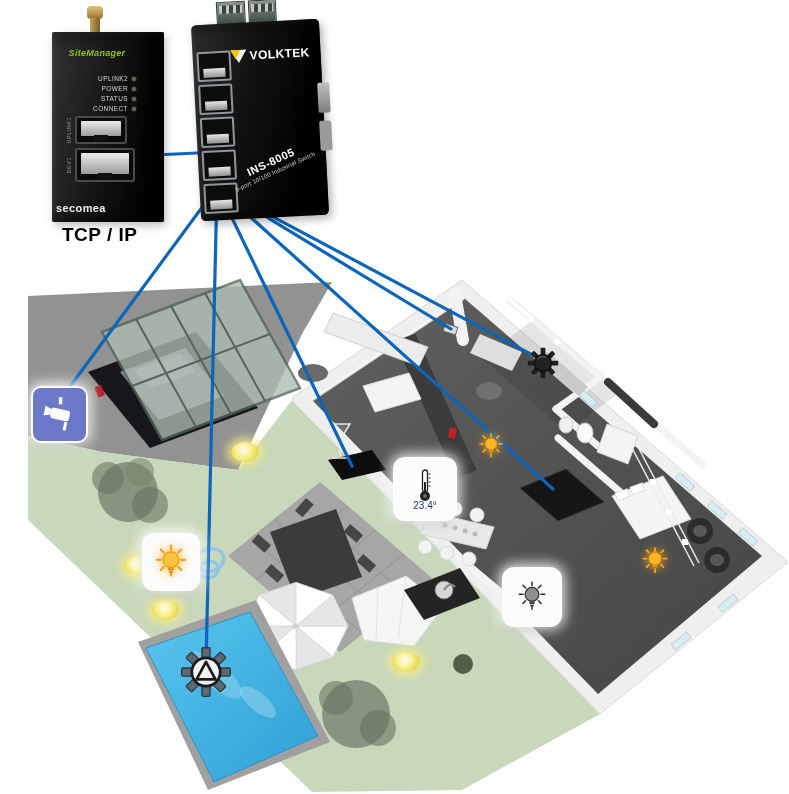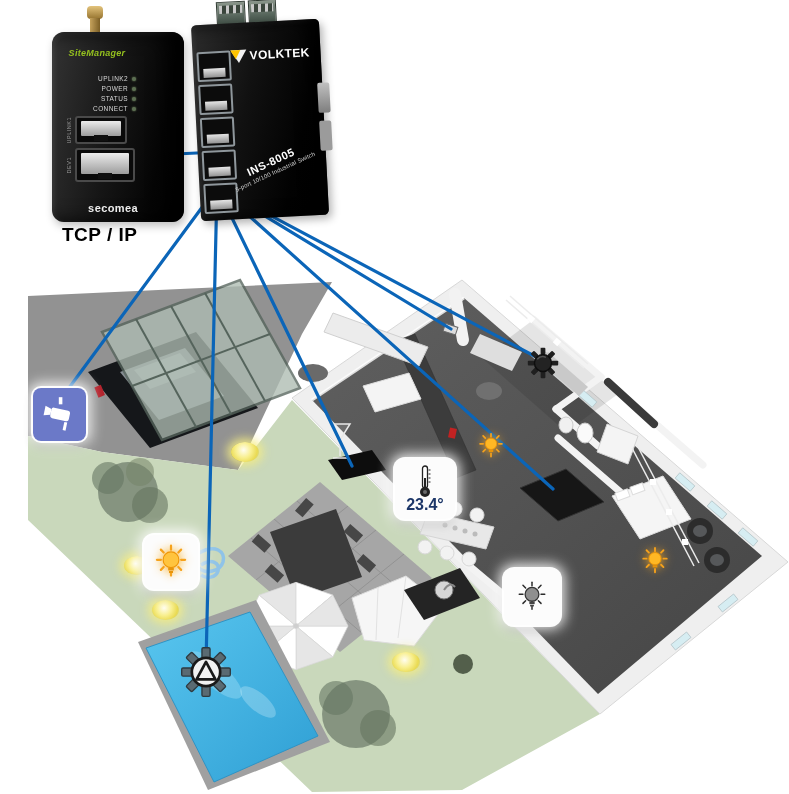--- a/index.html
+++ b/index.html
@@ -8,40 +8,40 @@
   svg.scene{position:absolute;left:0;top:0;z-index:1;}
 
   
   .device{position:absolute;z-index:4;}
   .sitemanager{left:52px;top:6px;width:112px;height:216px;}
   .sm-antenna{position:absolute;left:34px;top:0;width:18px;height:30px;}
   .sm-antenna::before{content:"";position:absolute;left:1px;top:0;width:16px;height:13px;border-radius:4px;
      background:linear-gradient(#e3c37c,#96742f);}
   .sm-antenna::after{content:"";position:absolute;left:4px;top:12px;width:10px;height:18px;
      background:linear-gradient(90deg,#c5a25c,#7d5f25);}
-  .sm-body{position:absolute;left:0;top:26px;width:132px;height:190px;border-radius:12px;
+  .sm-body{position:absolute;left:0;top:26px;width:112px;height:190px;border-radius:2px;
      background:linear-gradient(100deg,#333 0%,#161616 45%,#050505 78%,#000 100%);
      box-shadow:inset -16px 0 20px rgba(0,0,0,.85),inset 2px 2px 5px rgba(255,255,255,.10),2px 4px 8px rgba(0,0,0,.25);}
   .sm-title{position:absolute;left:4px;top:16px;width:82px;text-align:center;
      color:#95c11f;font-size:9px;font-weight:bold;font-style:italic;letter-spacing:.3px;}
   .sm-leds{position:absolute;left:6px;top:40px;width:78px;}
   .sm-led{display:flex;justify-content:flex-end;align-items:center;gap:4px;margin:3px 0;
      font-size:6.5px;color:#d6d6d6;letter-spacing:.4px;}
   .sm-led i{width:4px;height:4px;border-radius:50%;background:#5c6e52;box-shadow:0 0 2px #748a60;}
   .sm-ports{position:absolute;left:14px;top:84px;width:84px;}
   .sm-port-row{display:flex;align-items:center;gap:3px;margin-bottom:4px;}
   .sm-port-label{writing-mode:vertical-rl;transform:rotate(180deg);font-size:5.5px;color:#9a9a9a;letter-spacing:.5px;}
   .sm-port{background:#0a0a0a;border:2px solid #4a4a4a;border-radius:3px;position:relative;}
   .sm-port.small{width:48px;height:24px;}
   .sm-port.big{width:56px;height:30px;}
   .sm-port::after{content:"";position:absolute;left:4px;right:4px;top:3px;bottom:6px;
      background:linear-gradient(#ececec,#9d9d9d);border-radius:1px;}
   .sm-port::before{content:"";position:absolute;left:50%;bottom:1px;width:14px;height:6px;margin-left:-7px;
      background:#101010;z-index:2;}
-  .sm-logo{position:absolute;left:4px;bottom:8px;width:82px;text-align:right;
+  .sm-logo{position:absolute;left:4px;bottom:8px;width:82px;text-align:left;
      color:#ededed;font-size:11px;font-weight:bold;letter-spacing:.4px;}
 
   .volktek{left:196px;top:22px;width:128px;height:196px;transform:rotate(-3deg);}
   .vk-term{position:absolute;left:26px;top:-22px;width:60px;height:26px;display:flex;gap:3px;z-index:1;}
   .vk-term-block{flex:1;background:linear-gradient(#8a968b,#55645a 60%,#3c4a41);border:1px solid #2c372f;
      background-size:100% 100%;position:relative;}
   .vk-term-block::after{content:"";position:absolute;left:2px;top:3px;right:2px;height:8px;
      background:repeating-linear-gradient(90deg,#c9c9c9 0 3px,#3a453c 3px 7px);}
   .vk-body{position:absolute;left:0;top:0;width:128px;height:196px;border-radius:5px;z-index:2;
      background:linear-gradient(105deg,#2c2c2c 0%,#111 40%,#020202 75%,#000 100%);
@@ -65,21 +65,21 @@
   .tcp-label{position:absolute;left:62px;top:224px;z-index:4;font-size:19px;font-weight:bold;color:#000000;letter-spacing:.5px;}
 
   
   .tile{position:absolute;z-index:6;border-radius:10px;background:#fcfcfc;
      display:flex;flex-direction:column;align-items:center;justify-content:center;
      box-shadow:0 0 0 2px rgba(255,255,255,.95),0 0 13px 5px rgba(255,255,255,.9),0 6px 10px rgba(0,0,0,.28);}
   .tile.camera{background:#6b79c8;border-radius:8px;}
   .glyph-glow{filter:drop-shadow(0 0 4px rgba(250,174,30,.95));}
   .mini{position:absolute;z-index:6;filter:drop-shadow(0 0 4px rgba(250,170,30,.95));}
   .darkicon{position:absolute;z-index:6;}
-  .thermo-value{font-size:16px;font-weight:bold;color:#1c3668;margin-top:-2px;}
+  .thermo-value{font-size:10px;font-weight:normal;color:#1c3668;margin-top:-2px;}
   .lamp{position:absolute;z-index:5;border-radius:50%;
      background:radial-gradient(circle at 45% 40%,#fffdf0 0%,#f8ef8e 40%,#e9da52 70%,rgba(233,218,82,0) 100%);
      box-shadow:0 0 10px 4px rgba(245,236,130,.85);}
 </style>
 </head>
 <body>
 
 <div class="canvas">
 
 <svg class="scene" width="789" height="794" viewBox="0 0 789 794">

